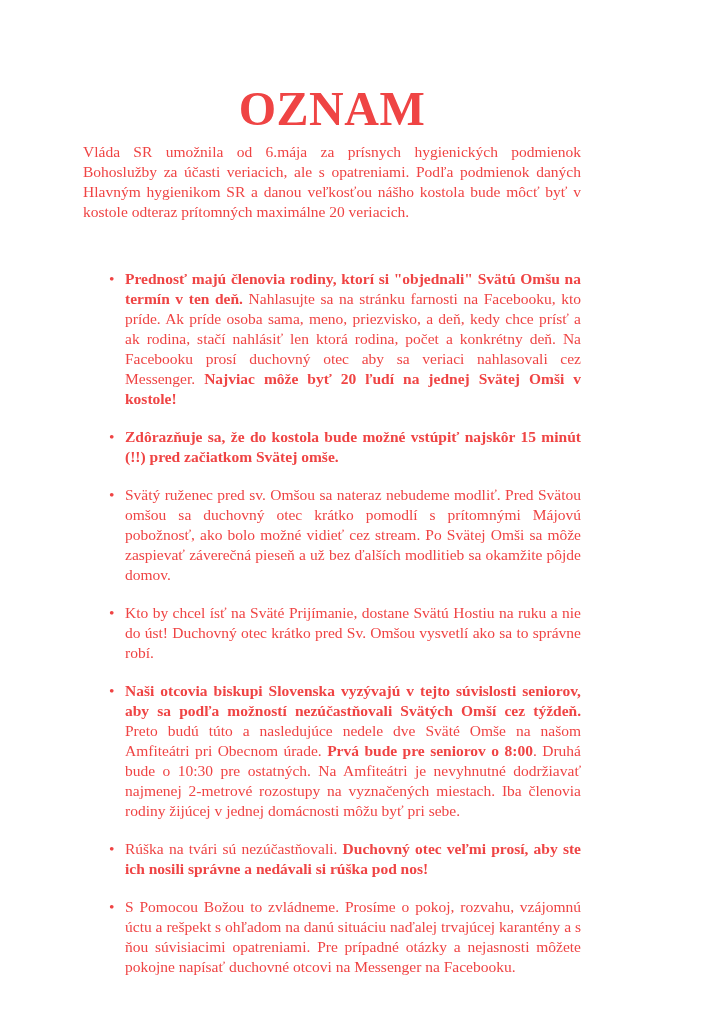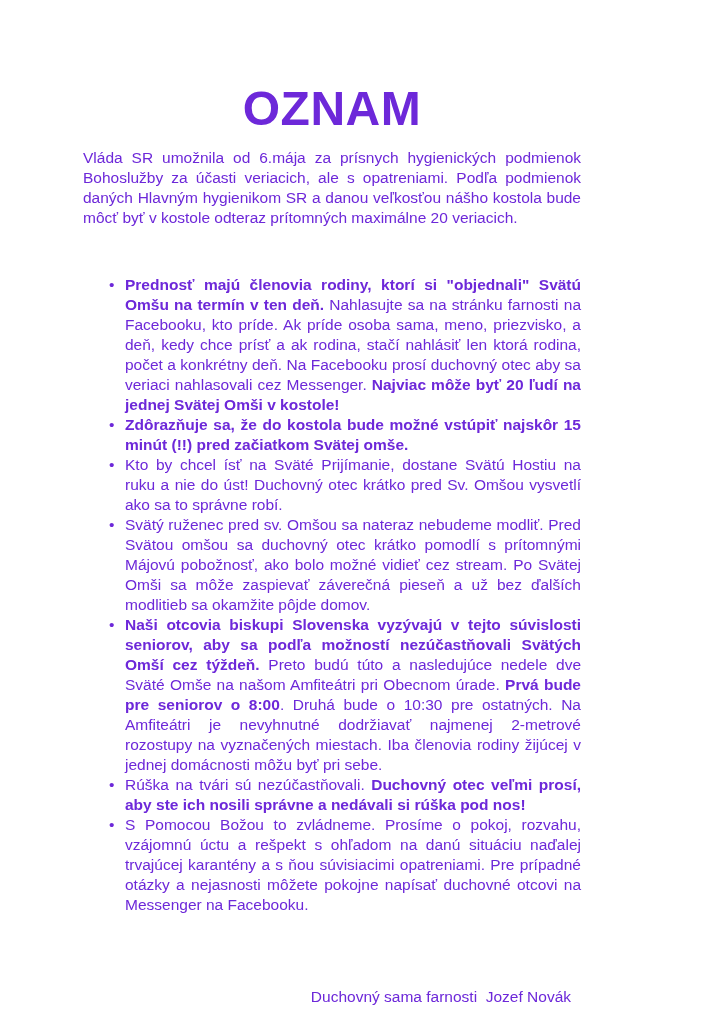--- a/index.html
+++ b/index.html
@@ -6,48 +6,49 @@
     margin: 0;
     padding: 0;
     background: #ffffff;
   }
   .page {
     position: relative;
     width: 664px;
     height: 1024px;
     box-sizing: border-box;
     background: #ffffff;
-    color: #6d28d9;
-    font-family: Liberation Sans, sans-serif;
+    color: #ef4444;
+    font-family: Liberation Serif, serif;
     font-size: 15.5px;
     line-height: 20px;
     padding: 84px 83px 0 83px;
     overflow: hidden;
   }
   .doc-title {
     margin: 0;
     font-size: 48px;
     line-height: 50px;
     font-weight: 700;
     text-align: center;
     letter-spacing: 0.5px;
   }
   .intro {
-    margin: 14px 0 0 0;
+    margin: 8px 0 0 0;
     text-align: justify;
   }
   .bullet-list {
     list-style: none;
     margin: 47px 0 0 0;
     padding: 0;
   }
   .bullet-list li {
     position: relative;
     padding-left: 42px;
     text-align: justify;
+    margin-top: 18px;
   }
   .bullet-list li::before {
     content: "\2022";
     position: absolute;
     left: 26px;
     top: 0;
   }
   .bullet-list li strong {
     font-weight: 700;
   }
@@ -62,21 +63,21 @@
 <body>
 
 <div class="page">
   <h1 class="doc-title">OZNAM</h1>
 
   <p class="intro">Vláda SR umožnila od 6.mája za prísnych hygienických podmienok Bohoslužby za účasti veriacich, ale s opatreniami. Podľa podmienok daných Hlavným hygienikom SR a danou veľkosťou nášho kostola bude môcť byť v kostole odteraz prítomných maximálne 20 veriacich.</p>
 
   <ul class="bullet-list" id="bullet-list">
       <li><strong>Prednosť majú členovia rodiny, ktorí si "objednali" Svätú Omšu na termín v ten deň.</strong><span> Nahlasujte sa na stránku farnosti na Facebooku, kto príde. Ak príde osoba sama, meno, priezvisko, a deň, kedy chce prísť a ak rodina, stačí nahlásiť len ktorá rodina, počet a konkrétny deň. Na Facebooku prosí duchovný otec aby sa veriaci nahlasovali cez Messenger. </span><strong>Najviac môže byť 20 ľudí na jednej Svätej Omši v kostole!</strong></li>
       <li><strong>Zdôrazňuje sa, že do kostola bude možné vstúpiť najskôr 15 minút (!!) pred začiatkom Svätej omše.</strong></li>
+      <li><span>Svätý ruženec pred sv. Omšou sa nateraz nebudeme modliť. Pred Svätou omšou sa duchovný otec krátko pomodlí s prítomnými Májovú pobožnosť, ako bolo možné vidieť cez stream. Po Svätej Omši sa môže zaspievať záverečná pieseň a už bez ďalších modlitieb sa okamžite pôjde domov.</span></li>
       <li><span>Kto by chcel ísť na Sväté Prijímanie, dostane Svätú Hostiu na ruku a nie do úst! Duchovný otec krátko pred Sv. Omšou vysvetlí ako sa to správne robí.</span></li>
-      <li><span>Svätý ruženec pred sv. Omšou sa nateraz nebudeme modliť. Pred Svätou omšou sa duchovný otec krátko pomodlí s prítomnými Májovú pobožnosť, ako bolo možné vidieť cez stream. Po Svätej Omši sa môže zaspievať záverečná pieseň a už bez ďalších modlitieb sa okamžite pôjde domov.</span></li>
       <li><strong>Naši otcovia biskupi Slovenska vyzývajú v tejto súvislosti seniorov, aby sa podľa možností nezúčastňovali Svätých Omší cez týždeň.</strong><span> Preto budú túto a nasledujúce nedele dve Sväté Omše na našom Amfiteátri pri Obecnom úrade. </span><strong>Prvá bude pre seniorov o 8:00</strong><span>. Druhá bude o 10:30 pre ostatných. Na Amfiteátri je nevyhnutné dodržiavať najmenej 2-metrové rozostupy na vyznačených miestach. Iba členovia rodiny žijúcej v jednej domácnosti môžu byť pri sebe.</span></li>
       <li><span>Rúška na tvári sú nezúčastňovali. </span><strong>Duchovný otec veľmi prosí, aby ste ich nosili správne a nedávali si rúška pod nos!</strong></li>
       <li><span>S Pomocou Božou to zvládneme. Prosíme o pokoj, rozvahu, vzájomnú úctu a rešpekt s ohľadom na danú situáciu naďalej trvajúcej karantény a s ňou súvisiacimi opatreniami. Pre prípadné otázky a nejasnosti môžete pokojne napísať duchovné otcovi na Messenger na Facebooku.</span></li>
     </ul>
 
   <p class="signature">Duchovný sama farnosti  Jozef Novák</p>
 </div>
 
 </body></html>

